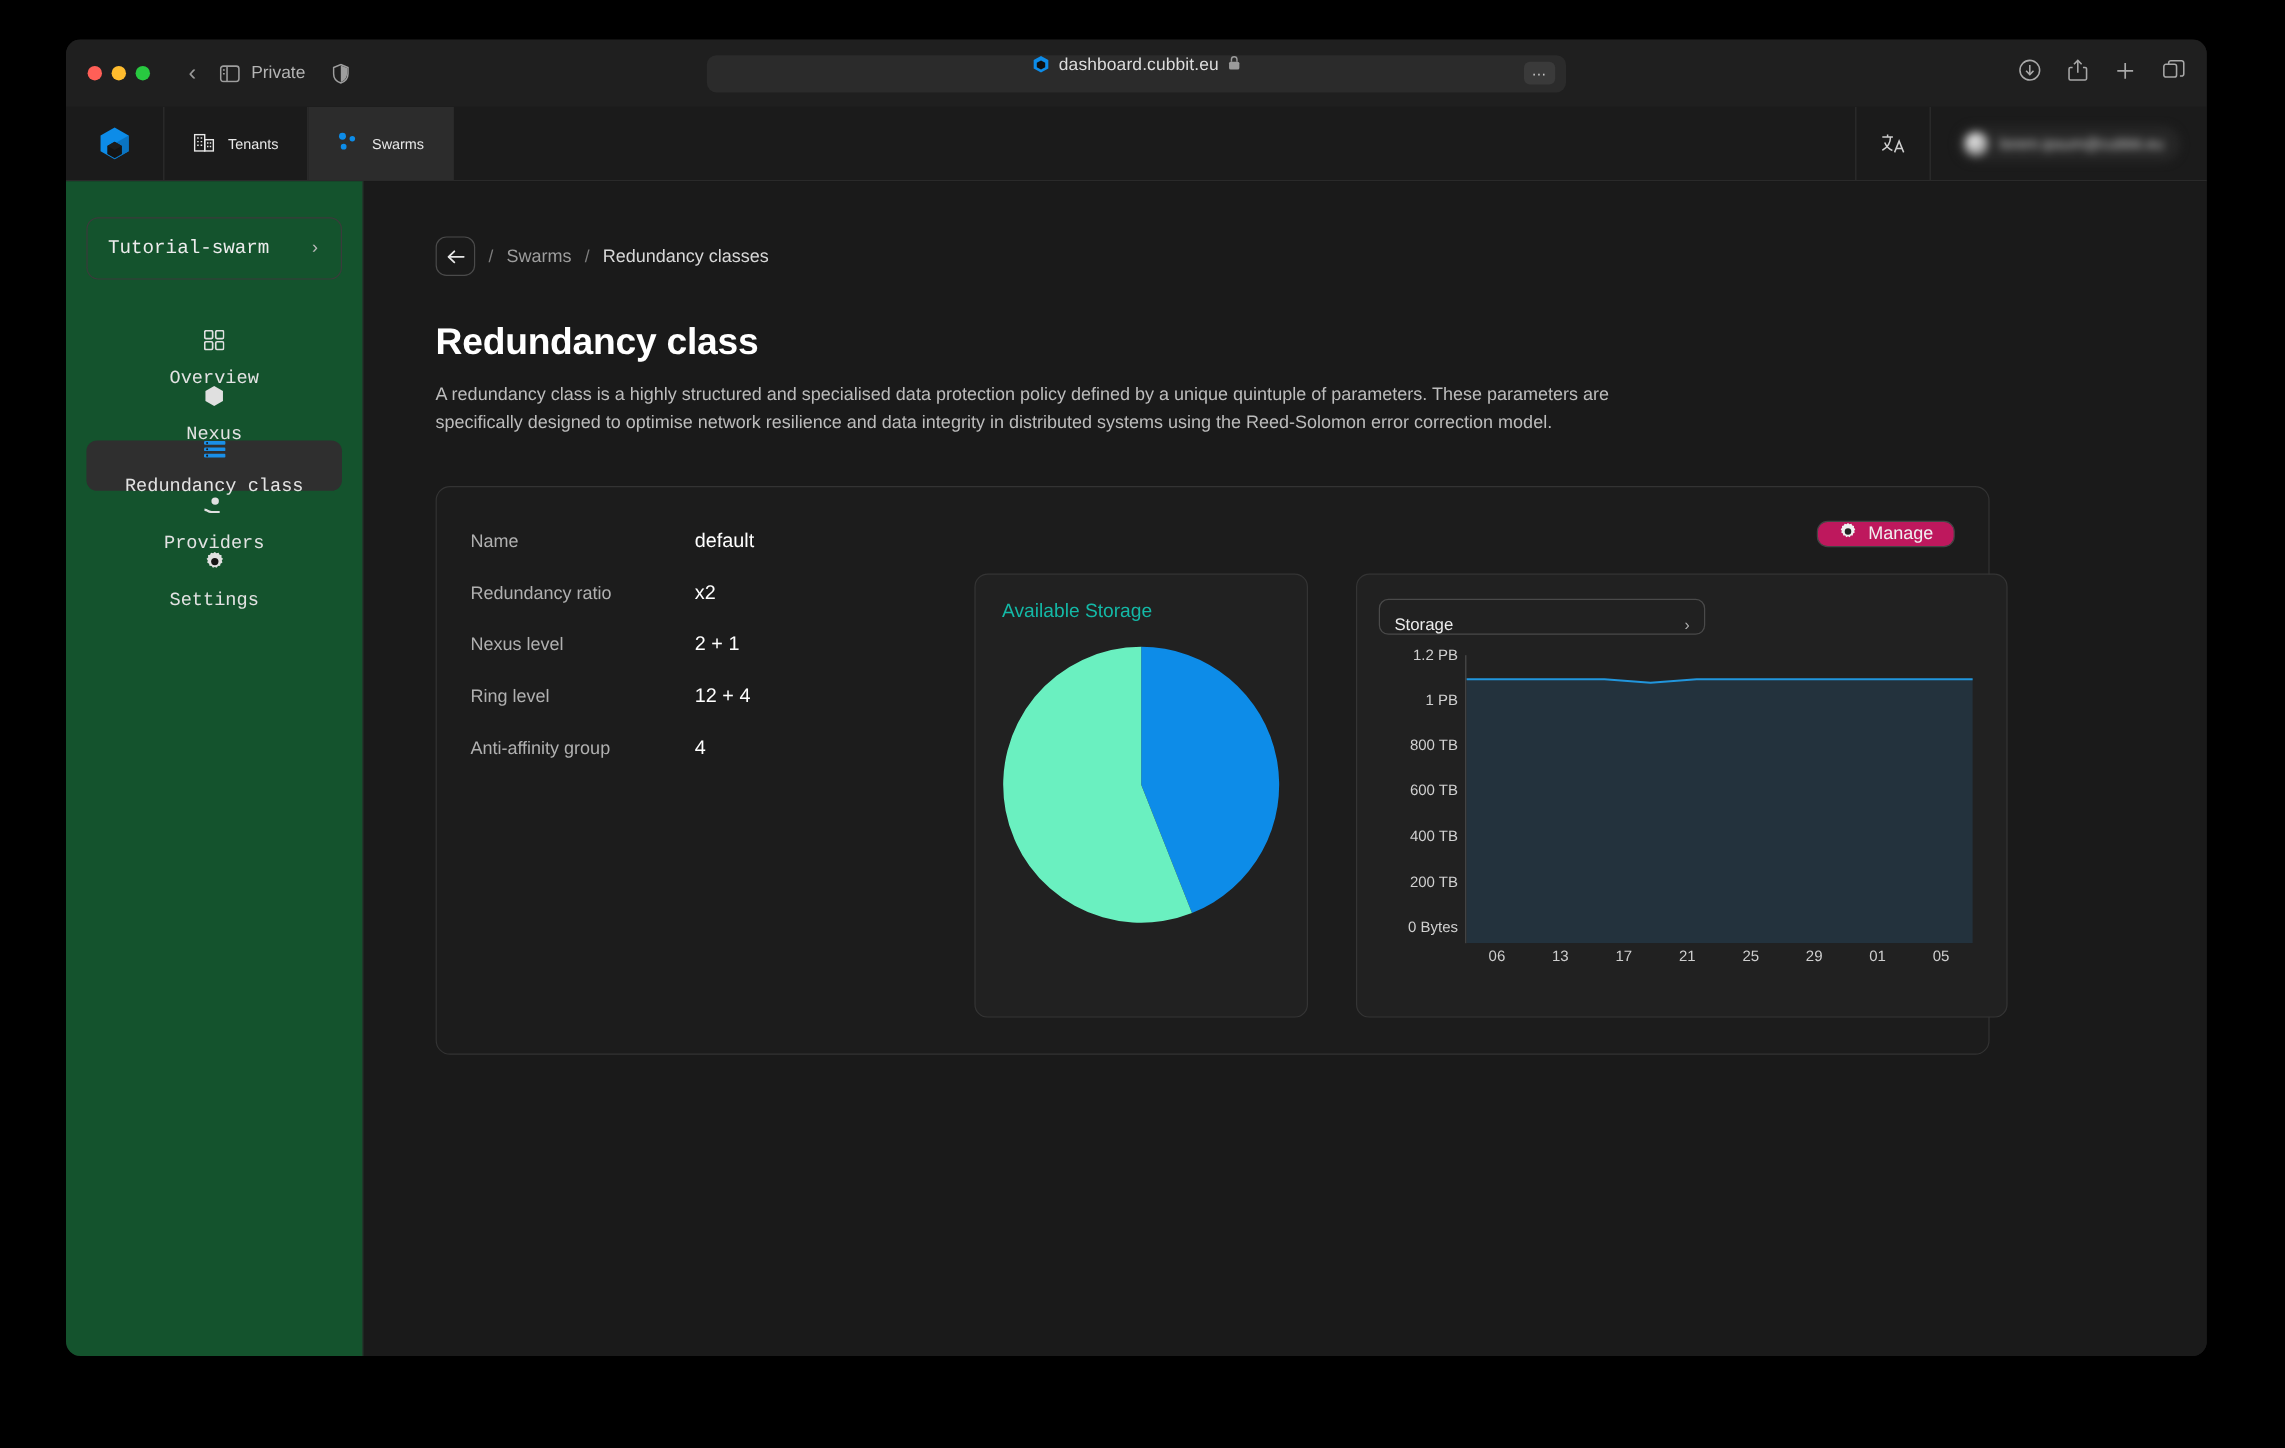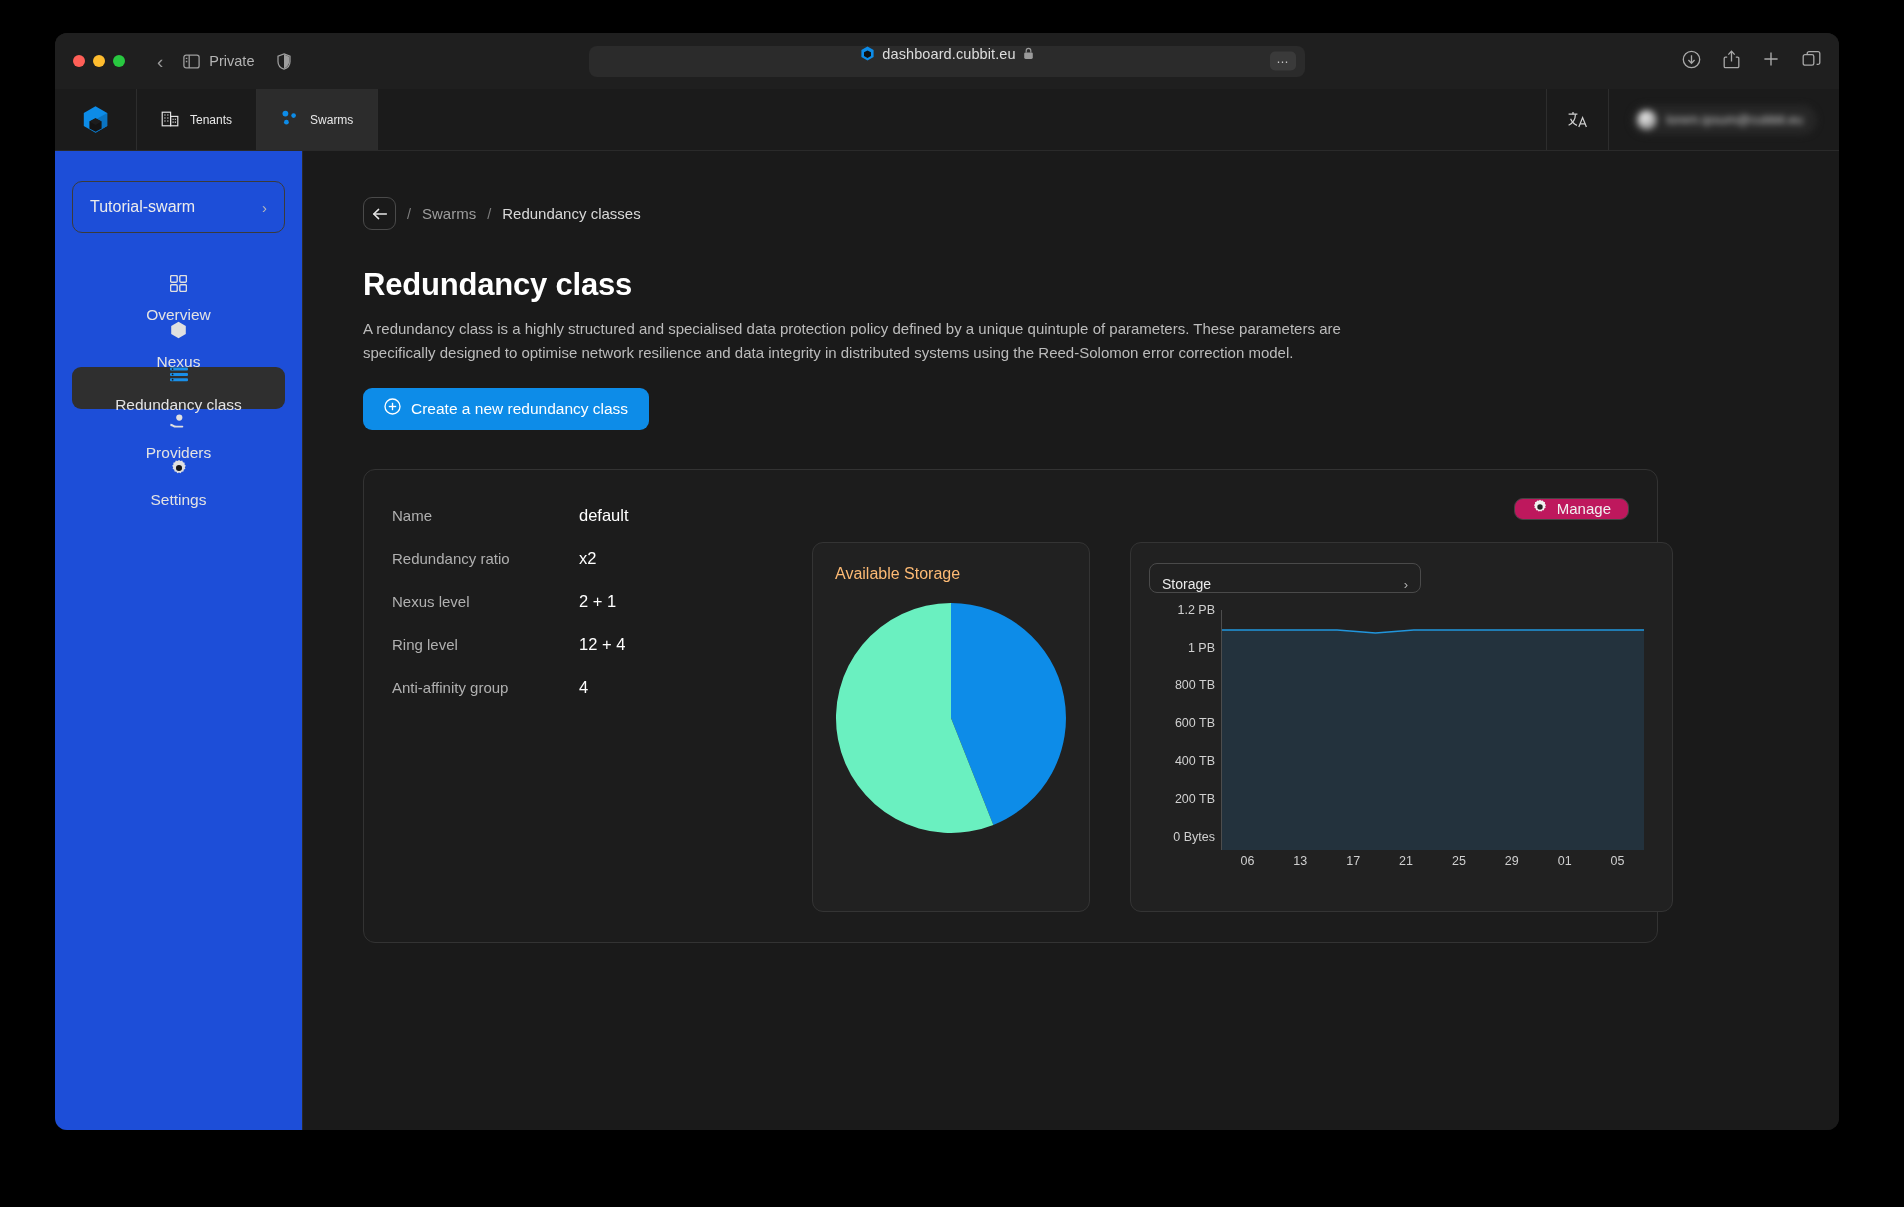--- a/index.html
+++ b/index.html
@@ -101,23 +101,24 @@
     width: 20px; height: 20px; border-radius: 50%;
     background: radial-gradient(circle at 38% 34%, #f1f1f1 0%, #9d9d9d 62%, #6e6e6e 100%);
   }
   .user-email { color: #d2d2d2; font-size: 13px; white-space: nowrap; }
 
   
   .app-body { flex: 1; display: flex; min-height: 0; }
 
   .sidebar {
     width: 248px; flex: 0 0 248px;
-    background: #1d4ed8;
+    background: #14532d;
     border-right: 1px solid #2a2a2a;
     padding: 30px 17px 0 17px;
+    font-family: Liberation Mono, monospace;
   }
   .swarm-select {
     height: 52px;
     border: 1px solid #3b3b3b; border-radius: 10px;
     display: flex; align-items: center; justify-content: space-between;
     padding: 0 17px;
     color: #ececec; font-size: 16px;
     margin-bottom: 42px;
   }
   .swarm-select .chev { color: #b9b9b9; font-size: 15px; }
@@ -187,21 +188,21 @@
     cursor: pointer;
   }
 
   .panels { display: flex; gap: 40px; align-items: flex-start; padding-top: 42px; }
 
   .panel {
     border: 1px solid #343434; border-radius: 11px;
     background: #212121;
   }
   .panel-pie { width: 278px; height: 370px; padding: 22px 0 0 0; }
-  .panel-title { color: #fdba74; font-size: 16px; padding-left: 22px; margin-bottom: 10px; }
+  .panel-title { color: #14b8a6; font-size: 16px; padding-left: 22px; margin-bottom: 10px; }
   .pie-wrap { display: flex; align-items: center; justify-content: center; padding-top: 8px; }
 
   .panel-chart { width: 543px; height: 370px; padding: 20px 20px 0 18px; }
   .storage-select {
     height: 30px; width: 272px;
     border: 1px solid #4a4a4a; border-radius: 8px;
     display: flex; align-items: flex-end; justify-content: space-between;
     padding: 0 12px;
     color: #ebebeb; font-size: 14px;
     margin-bottom: 17px;
@@ -442,30 +443,20 @@
         </div>
         <span class="crumb-sep">/</span>
         <span class="crumb-link">Swarms</span>
         <span class="crumb-sep">/</span>
         <span class="crumb-current">Redundancy classes</span>
       </div>
 
       <h1 class="page-title">Redundancy class</h1>
       <p class="page-desc">A redundancy class is a highly structured and specialised data protection policy defined by a unique quintuple of parameters. These parameters are specifically designed to optimise network resilience and data integrity in distributed systems using the Reed-Solomon error correction model.</p>
 
-      <button class="create-btn">
-        <span>
-          <svg width="17" height="17" viewBox="0 0 17 17" fill="none" stroke="#fff" stroke-width="1.35">
-            <circle cx="8.5" cy="8.5" r="7.5"></circle>
-            <line x1="8.5" y1="4.8" x2="8.5" y2="12.2"></line>
-            <line x1="4.8" y1="8.5" x2="12.2" y2="8.5"></line>
-          </svg>
-        </span>
-        <span>Create a new redundancy class</span>
-      </button>
 
       
       <div class="rc-card">
 
         <div class="props">
           <div class="prop-row">
             <span class="prop-key">Name</span>
             <span class="prop-val">default</span>
           </div>
           <div class="prop-row">

